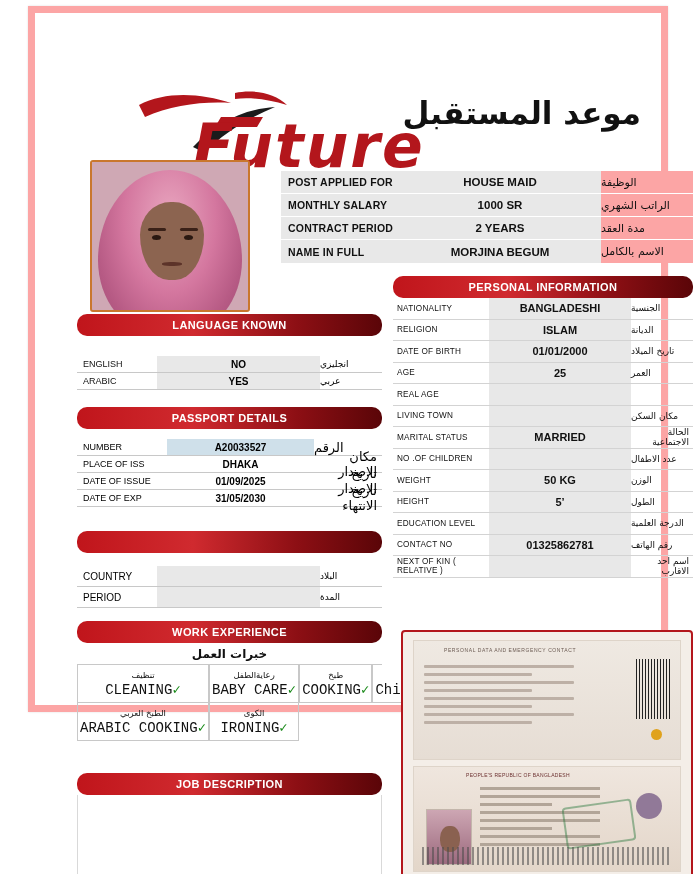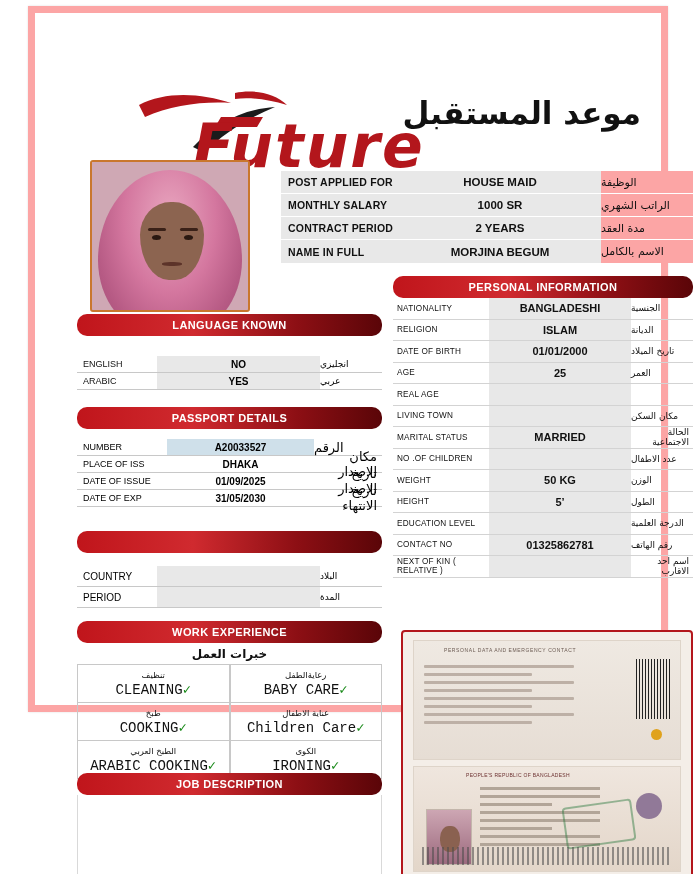--- a/index.html
+++ b/index.html
@@ -242,21 +242,21 @@
   .work-ar-title {
     height: 22px;
     display: flex; align-items: center; justify-content: center;
     font-size: 12px; font-weight: bold; color: #111;
     border-bottom: 1px solid #c8c8c8;
     direction: rtl;
     font-family: "DejaVu Sans", sans-serif;
   }
   .skill-grid {
     display: grid;
-    grid-template-columns: 1fr 1fr;
+    grid-template-columns: 1fr 1fr 1fr 1fr;
   }
   .skill {
     border: 1px solid #c8c8c8;
     border-top: none;
     height: 38px;
     display: flex;
     flex-direction: column;
     align-items: center;
     justify-content: center;
     gap: 1px;

